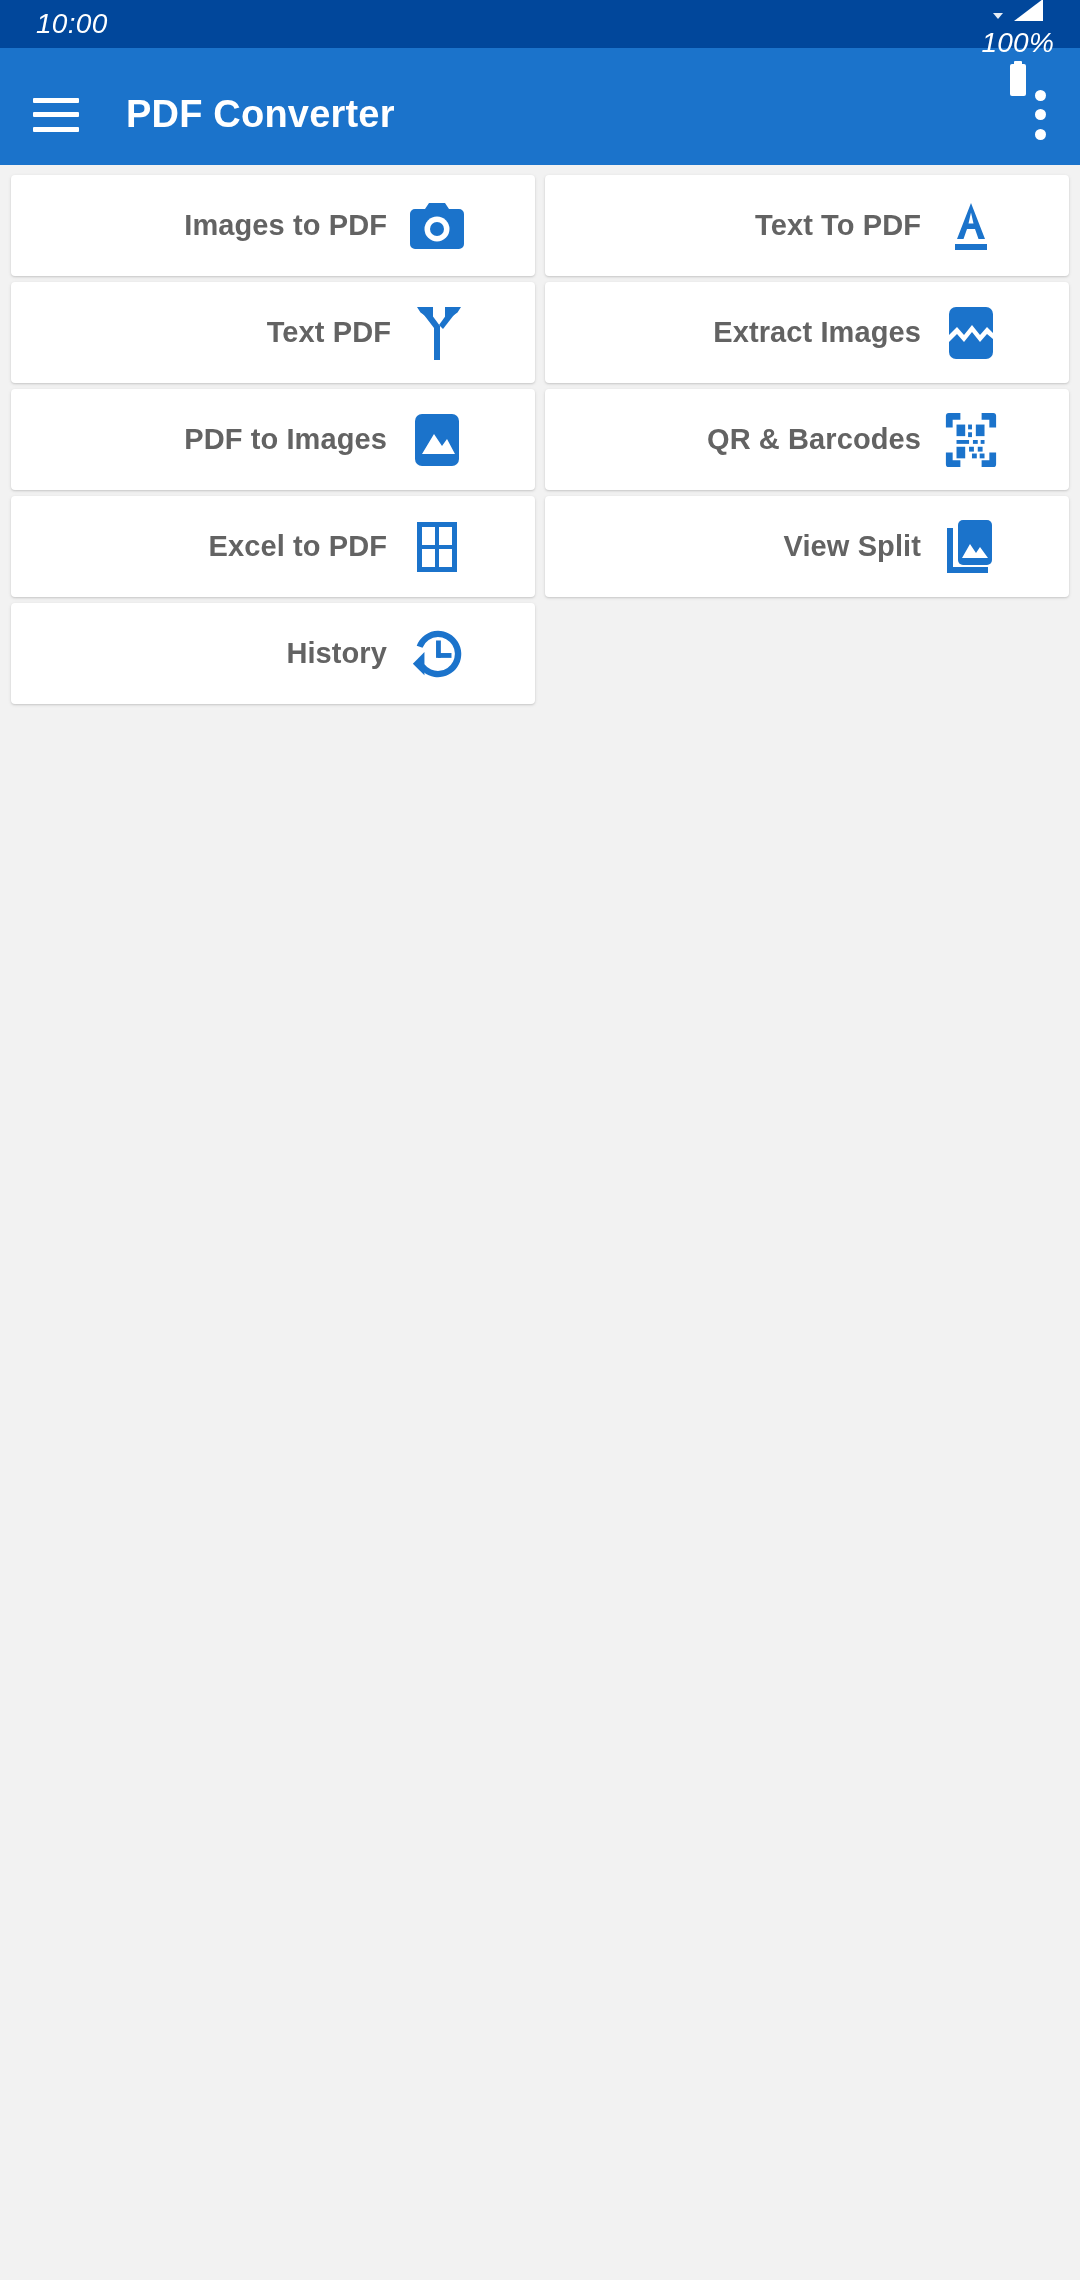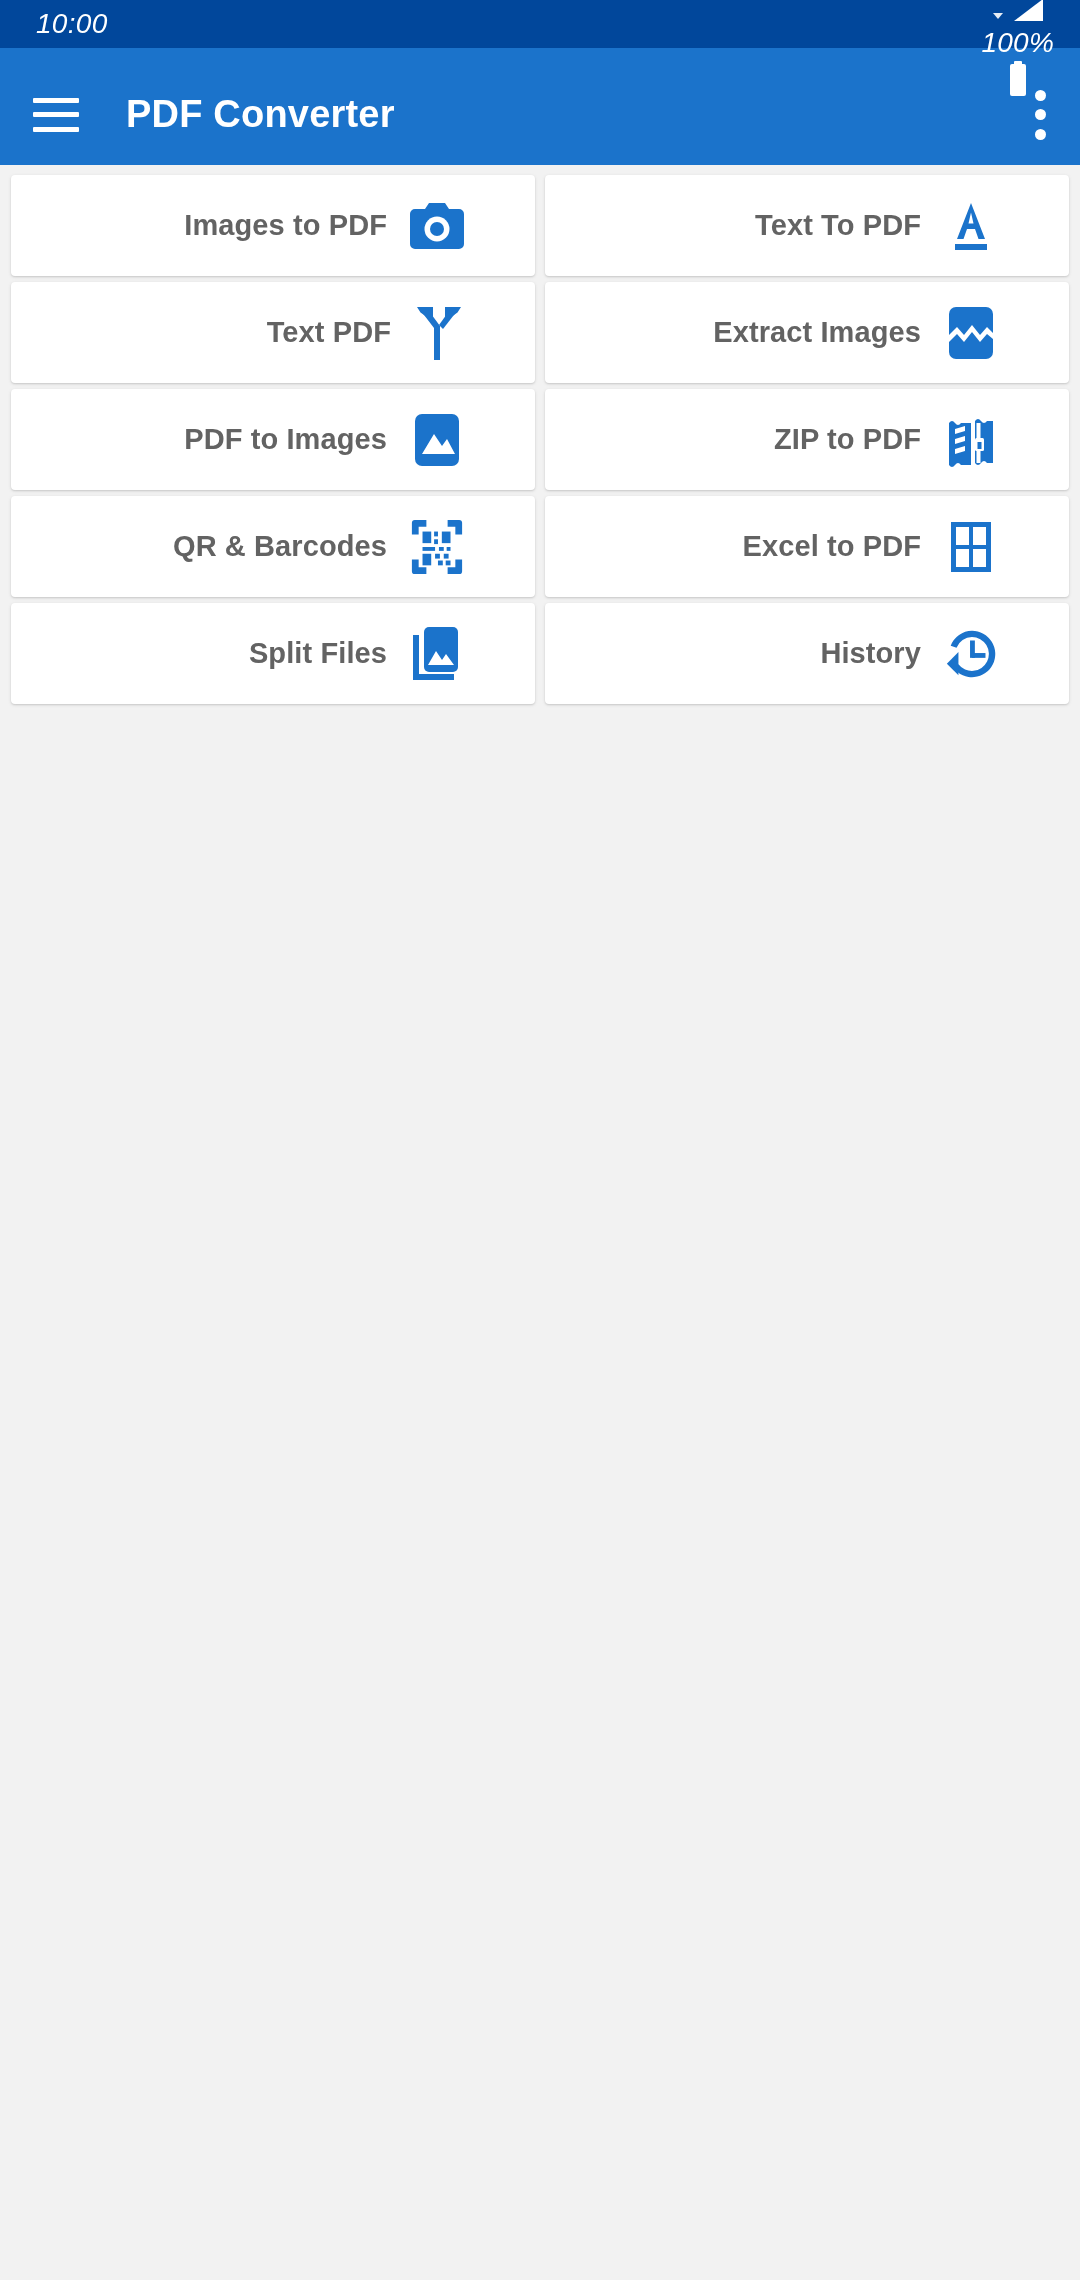--- a/index.html
+++ b/index.html
@@ -189,35 +189,20 @@
       <span class="card-icon">
         <svg width="54" height="56" viewBox="0 0 54 56">
           <rect x="5" y="2" width="44" height="52" rx="7" fill="#1B73CB"></rect>
           <path d="M12 42 L24 22 L32 34 L37 27 L45 42 Z" fill="#FFFFFF"></path>
         </svg>
       </span>
     </div>
   </div>
 
 
-  <div class="cell">
-    <div class="card">
-      <span class="card-label">ZIP to PDF</span>
-      <span class="card-icon">
-        <svg width="56" height="54" viewBox="0 0 56 54">
-          <path d="M6 10 q3 -4 6 0 q3 4 6 0 l10 0 l0 42 l-10 0 q-3 -4 -6 0 q-3 4 -6 0 z" fill="#1B73CB"></path>
-          <path d="M12 16 l10 -3 l0 5 l-10 3 z M12 26 l10 -3 l0 5 l-10 3 z M12 36 l10 -3 l0 5 l-10 3 z" fill="#FFFFFF"></path>
-          <path d="M32 8 q3 -4 6 0 q3 4 6 0 l6 0 l0 42 l-6 0 q-3 -4 -6 0 q-3 4 -6 0 z" fill="#1B73CB"></path>
-          <rect x="33.5" y="10" width="4" height="40" fill="#FFFFFF"></rect>
-          <rect x="32" y="25" width="9" height="13" rx="1.5" fill="#FFFFFF"></rect>
-          <rect x="34.5" y="29" width="4" height="7" fill="#1B73CB"></rect>
-        </svg>
-      </span>
-    </div>
-  </div>
 
   <div class="cell">
     <div class="card">
       <span class="card-label">QR &amp; Barcodes</span>
       <span class="card-icon">
         <svg width="58" height="62" viewBox="0 0 58 62">
 
           <path d="M3 18 L3 6 a3 3 0 0 1 3 -3 L18 3 L18 10 L10 10 L10 18 Z" fill="#1B73CB"></path>
           <path d="M55 18 L55 6 a3 3 0 0 0 -3 -3 L40 3 L40 10 L48 10 L48 18 Z" fill="#1B73CB"></path>
           <path d="M3 44 L3 56 a3 3 0 0 0 3 3 L18 59 L18 52 L10 52 L10 44 Z" fill="#1B73CB"></path>
@@ -250,21 +235,21 @@
           <rect x="25" y="7" width="13" height="18" fill="#FFFFFF"></rect>
           <rect x="8" y="29" width="13" height="18" fill="#FFFFFF"></rect>
           <rect x="25" y="29" width="13" height="18" fill="#FFFFFF"></rect>
         </svg>
       </span>
     </div>
   </div>
 
   <div class="cell">
     <div class="card">
-      <span class="card-label">Split Files</span>
+      <span class="card-label">View Split</span>
       <span class="card-icon">
         <svg width="54" height="58" viewBox="0 0 54 58">
           <path d="M3 10 L9 10 L9 49 L44 49 L44 55 L3 55 Z" fill="#1B73CB"></path>
           <rect x="14" y="2" width="34" height="45" rx="5" fill="#1B73CB"></rect>
           <path d="M18 40 L26 26 L32 35 L36 29 L44 40 Z" fill="#FFFFFF"></path>
         </svg>
       </span>
     </div>
   </div>
 

